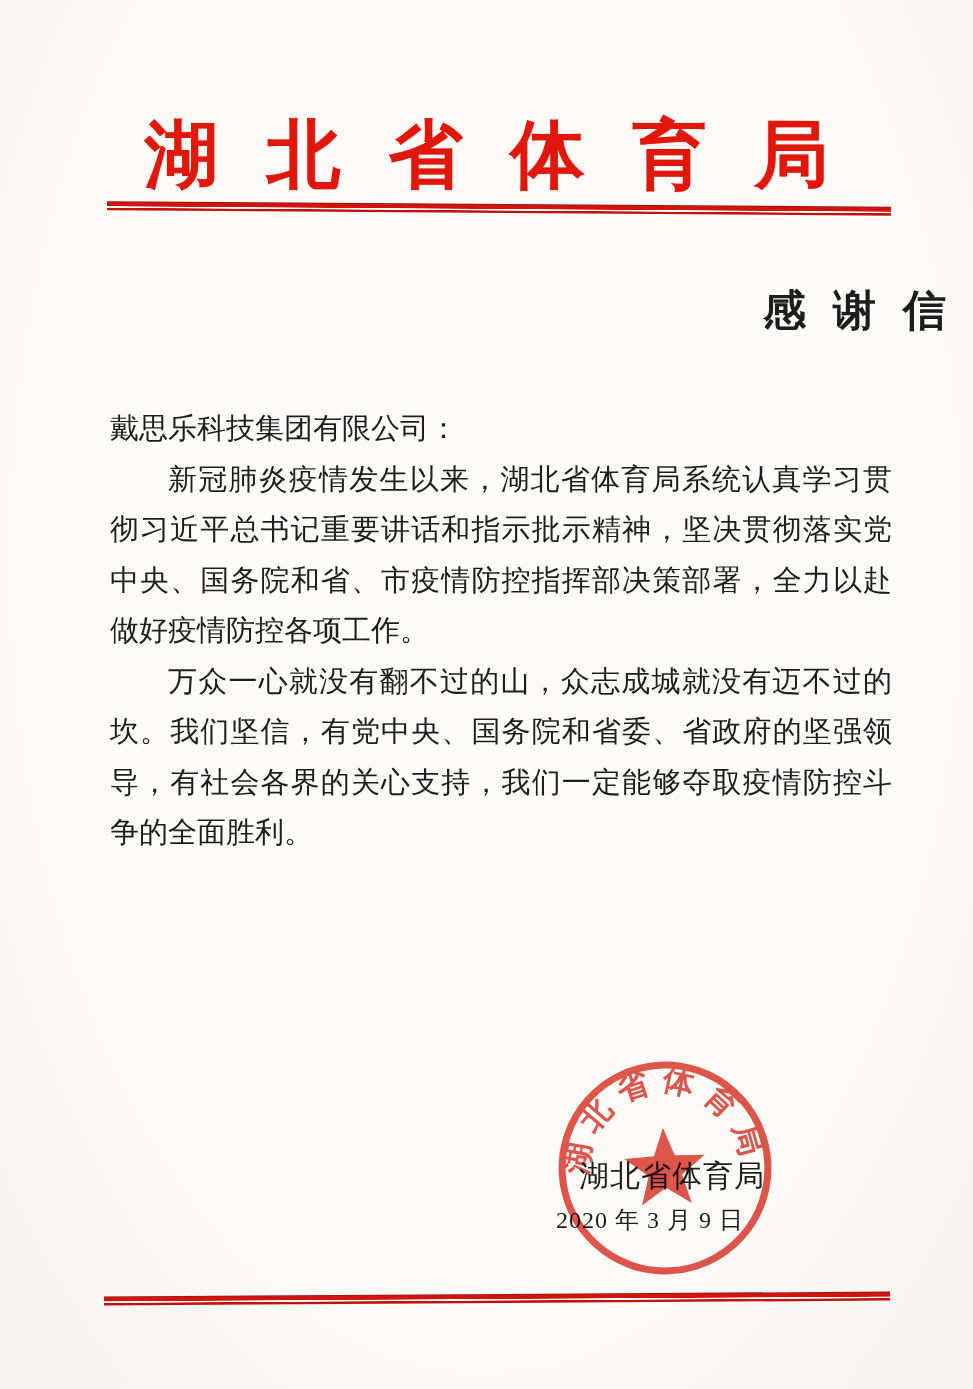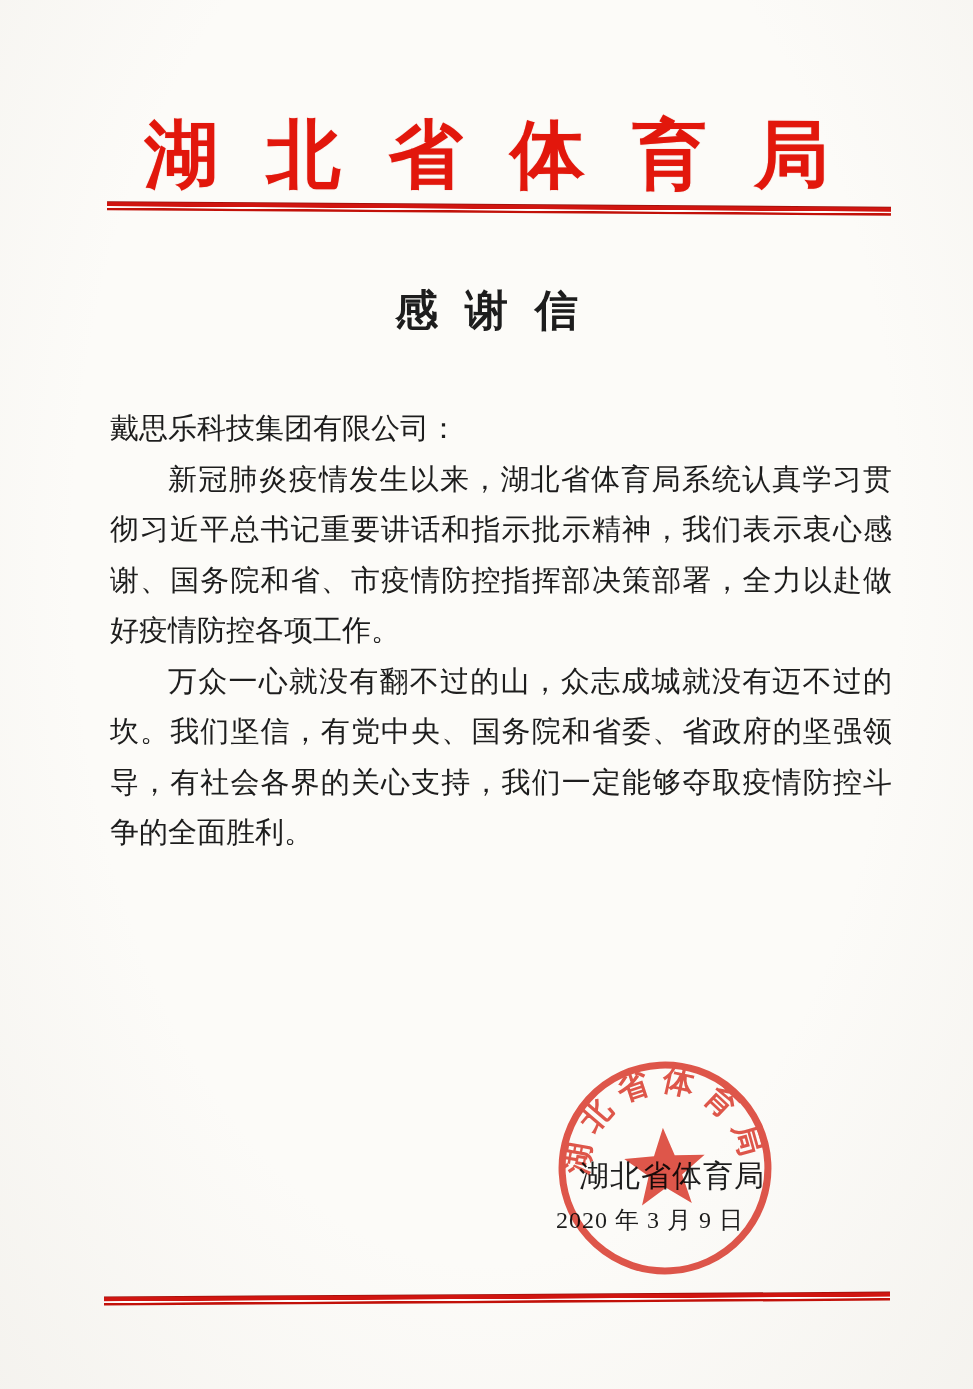--- a/index.html
+++ b/index.html
@@ -36,21 +36,21 @@
     position:absolute;left:107px;width:784px;height:9px;
     background:linear-gradient(180deg,
       #8f0e09 0%, #d01510 14%, #d01510 52%,
       #ffffff 58%, #fdf8f6 70%,
       #c21109 76%, #c21109 100%);
   }
   .rule-top{top:204px;transform:rotate(0.4deg);}
   .rule-bottom{top:1294px;left:104px;width:786px;transform:rotate(-0.35deg);}
   .letter-title{
     position:absolute;top:282px;left:0;width:100%;
-    text-align:center;
+    text-align:right;
     font-size:43px;font-weight:600;
     color:var(--text-black);
     letter-spacing:27px;text-indent:27px;
     white-space:nowrap;
   }
   .letter-body{
     position:absolute;top:403px;left:110px;width:782px;
     font-size:29px;line-height:50.5px;
     color:var(--text-black);
     text-align:justify;
@@ -90,21 +90,21 @@
 <div class="page">
 
   <div class="letterhead">湖北省体育局</div>
 
   <div class="rule rule-top"></div>
 
   <h1 class="letter-title">感谢信</h1>
 
   <div class="letter-body">
     <p class="salutation">戴思乐科技集团有限公司：</p>
-    <p class="para">新冠肺炎疫情发生以来，湖北省体育局系统认真学习贯彻习近平总书记重要讲话和指示批示精神，我们表示衷心感谢、国务院和省、市疫情防控指挥部决策部署，全力以赴做好疫情防控各项工作。</p>
+    <p class="para">新冠肺炎疫情发生以来，湖北省体育局系统认真学习贯彻习近平总书记重要讲话和指示批示精神，坚决贯彻落实党中央、国务院和省、市疫情防控指挥部决策部署，全力以赴做好疫情防控各项工作。</p>
     <p class="para">万众一心就没有翻不过的山，众志成城就没有迈不过的坎。我们坚信，有党中央、国务院和省委、省政府的坚强领导，有社会各界的关心支持，我们一定能够夺取疫情防控斗争的全面胜利。</p>
   </div>
 
   <div class="sign-block">
     <div class="sign-name">湖北省体育局</div>
     <div class="sign-date">2020 年 3 月 9 日</div>
 
     <svg class="seal" viewBox="0 0 220 220" aria-hidden="true">
       <circle cx="110" cy="110" r="102"></circle>
       <polygon points="110,70 99.7,97.8 70.1,99.0 93.4,117.4 85.3,146.0 110,129.5 134.7,146.0 126.6,117.4 149.9,99.0 120.3,97.8"></polygon>

